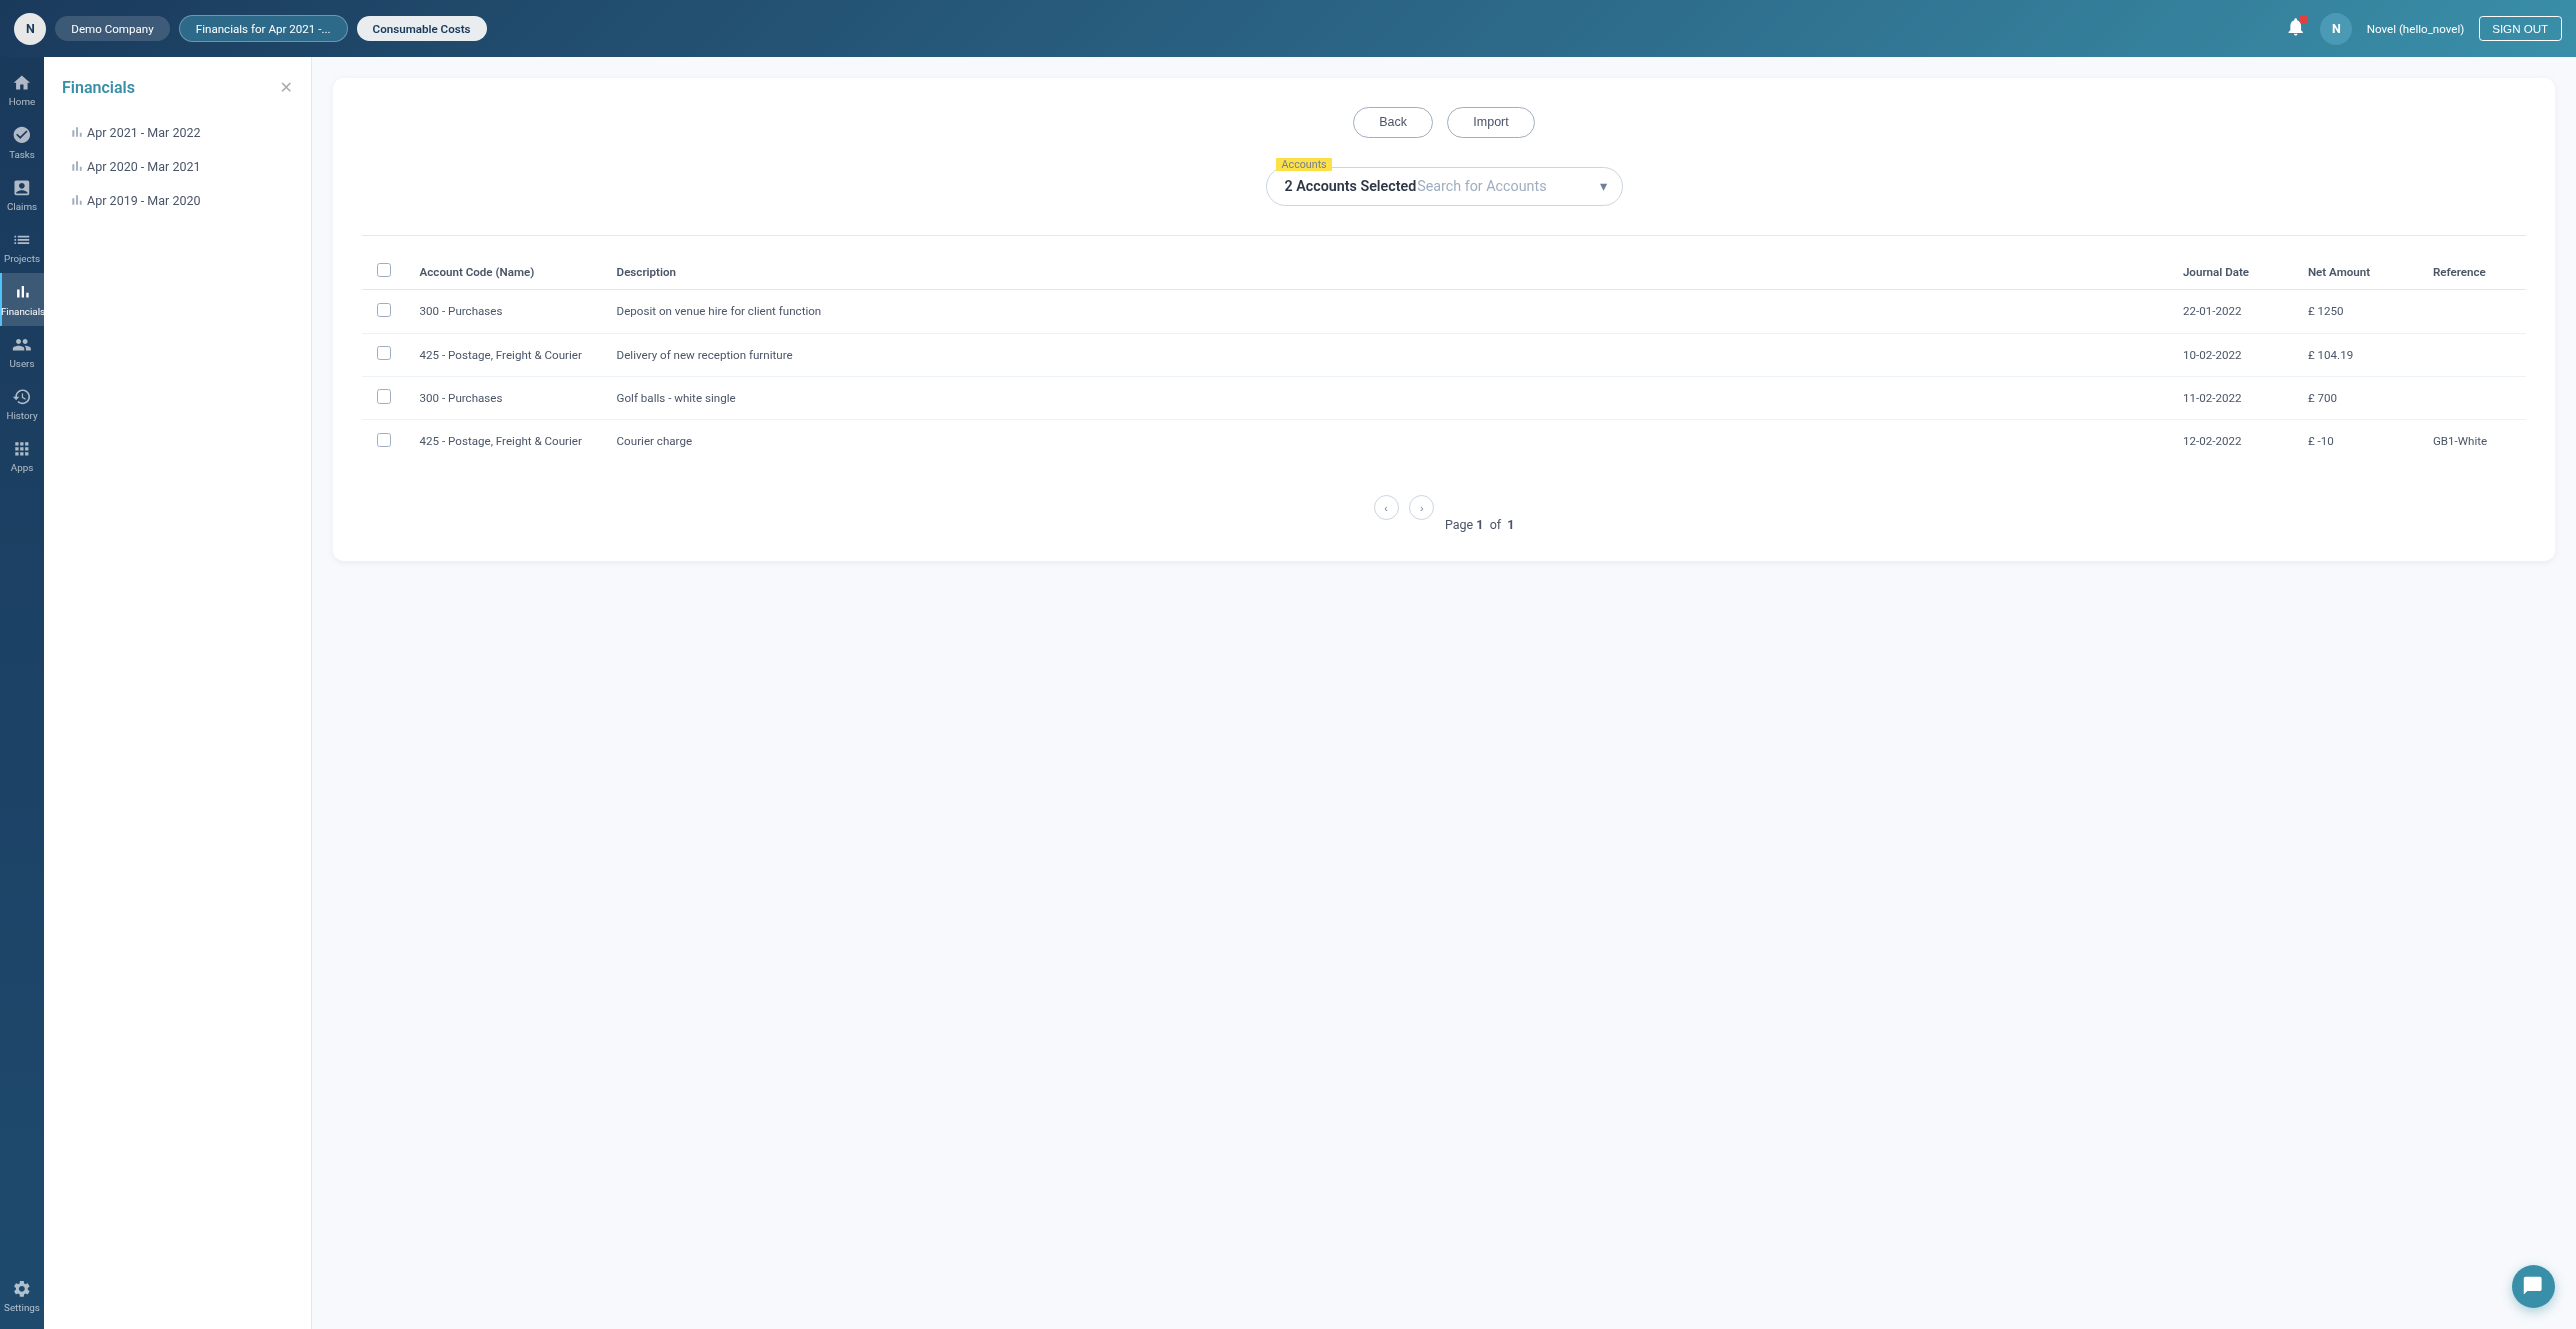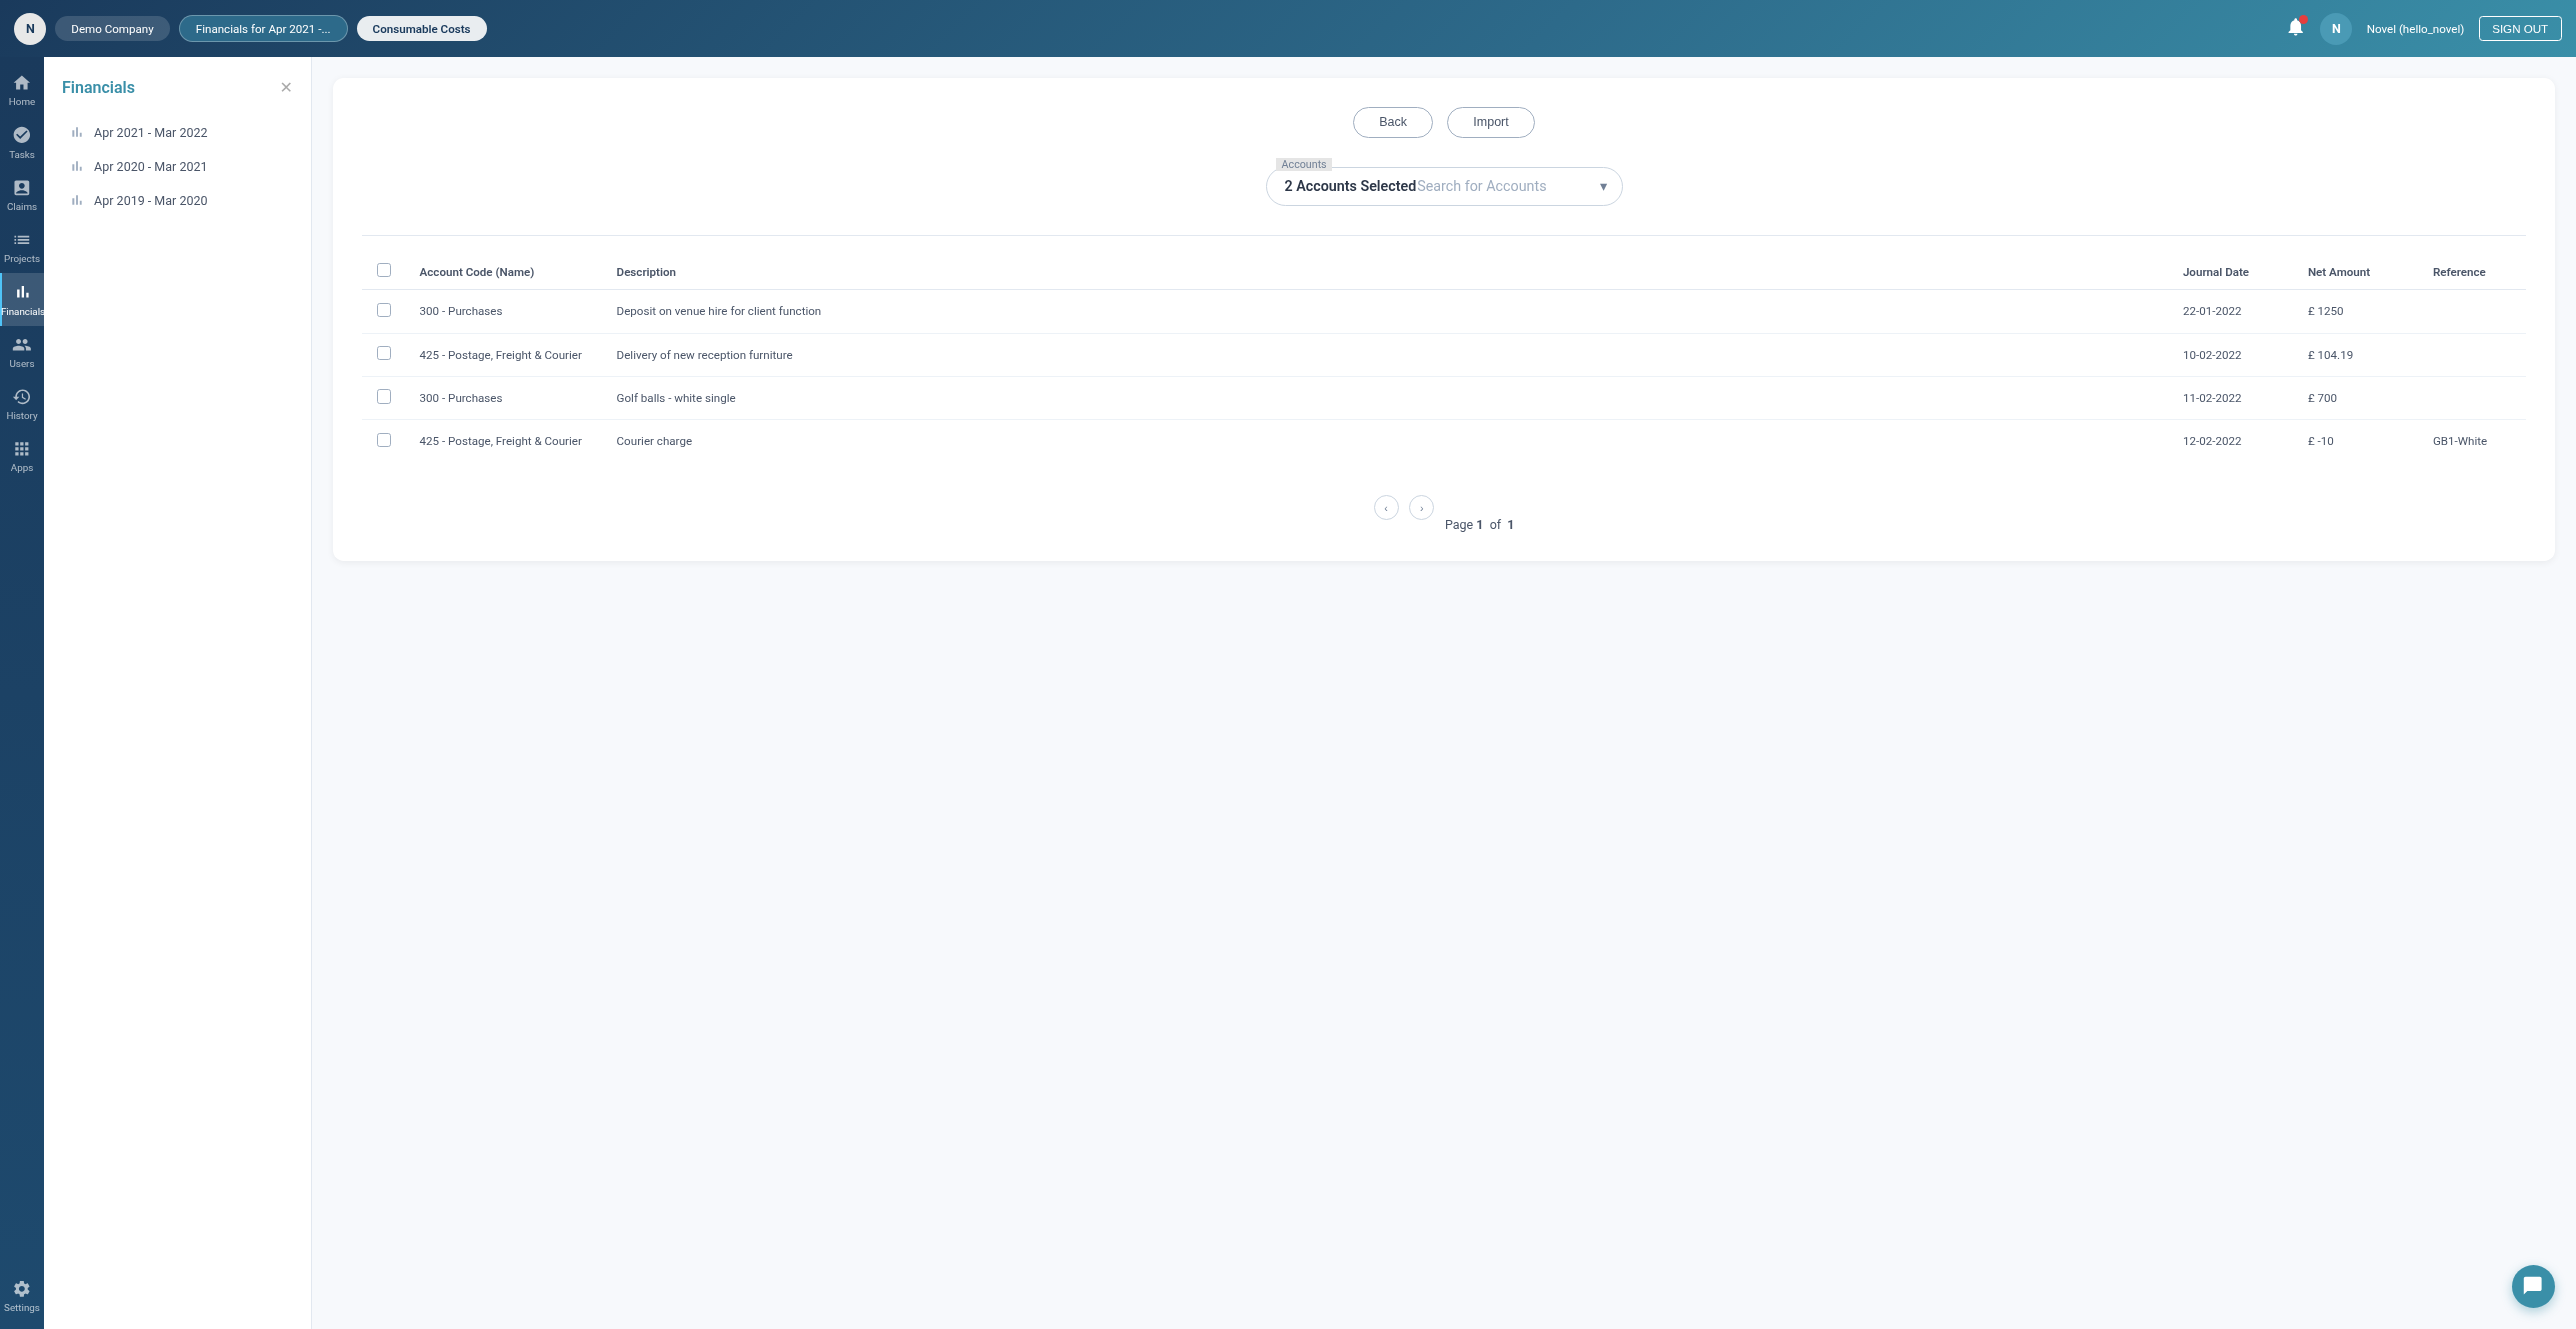--- a/index.html
+++ b/index.html
@@ -50,40 +50,40 @@
 
     
     .left-panel {
       width: 268px; background: white; border-right: 0.9px solid #e2e8f0;
       padding: 21.4px 18px; flex-shrink: 0; overflow-y: auto;
     }
     .panel-header { display: flex; align-items: center; justify-content: space-between; margin-bottom: 18px; }
     .panel-title { color: #3a8fa8; font-size: 16px; font-weight: 600; }
     .close-btn { color: #aaa; cursor: pointer; font-size: 16px; background: none; border: none; }
     .period-item {
-      display: flex; align-items: center; gap: 9px; padding: 9px 7.1px;
+      display: flex; align-items: center; gap: 2px; padding: 9px 7.1px;
       border-radius: 5.4px; cursor: pointer; color: #4a5568; font-size: 12.5px;
     }
     .period-item svg { width: 16px; height: 16px; fill: #a0aec0; }
 
     
     .main-content { flex: 1; overflow-y: auto; padding: 21.4px; background: #f7f9fc; }
     .content-card { background: white; border-radius: 10.7px; padding: 29px; box-shadow: 0 1.8px 7.1px rgba(0,0,0,0.06); }
     .page-title { text-align: center; font-size: 19.7px; font-weight: 700; color: #1a202c; margin-bottom: 21.4px; }
     .action-buttons { display: flex; justify-content: center; gap: 14.3px; margin-bottom: 29px; }
     .btn-outline {
       padding: 7.1px 25px; border-radius: 18px; border: 1.3px solid #a0aec0;
       background: white; color: #4a5568; font-size: 12.5px; cursor: pointer; font-weight: 500;
     }
 
     
     .accounts-section { display: flex; justify-content: center; margin-bottom: 29px; }
     .accounts-wrapper { position: relative; width: 357px; }
     .accounts-label {
-      position: absolute; top: -9px; left: 10.7px; background: #e5e5e5;
+      position: absolute; top: -9px; left: 10.7px; background: #fde047;
       padding: 0 5.4px; font-size: 10.7px; color: #718096; z-index: 1; text-align: right;
     }
     .select-chevron { position: absolute; right: 14.3px; top: 50%; transform: translateY(-50%); color: #718096; font-size: 14.3px; }
     .selected-text { font-weight: 600; color: #2d3748; }
     .search-placeholder { color: #a0aec0; }
 
     
     .divider { border: none; border-top: 0.9px solid #e2e8f0; margin: 0 0 18px 0; }
 
     

